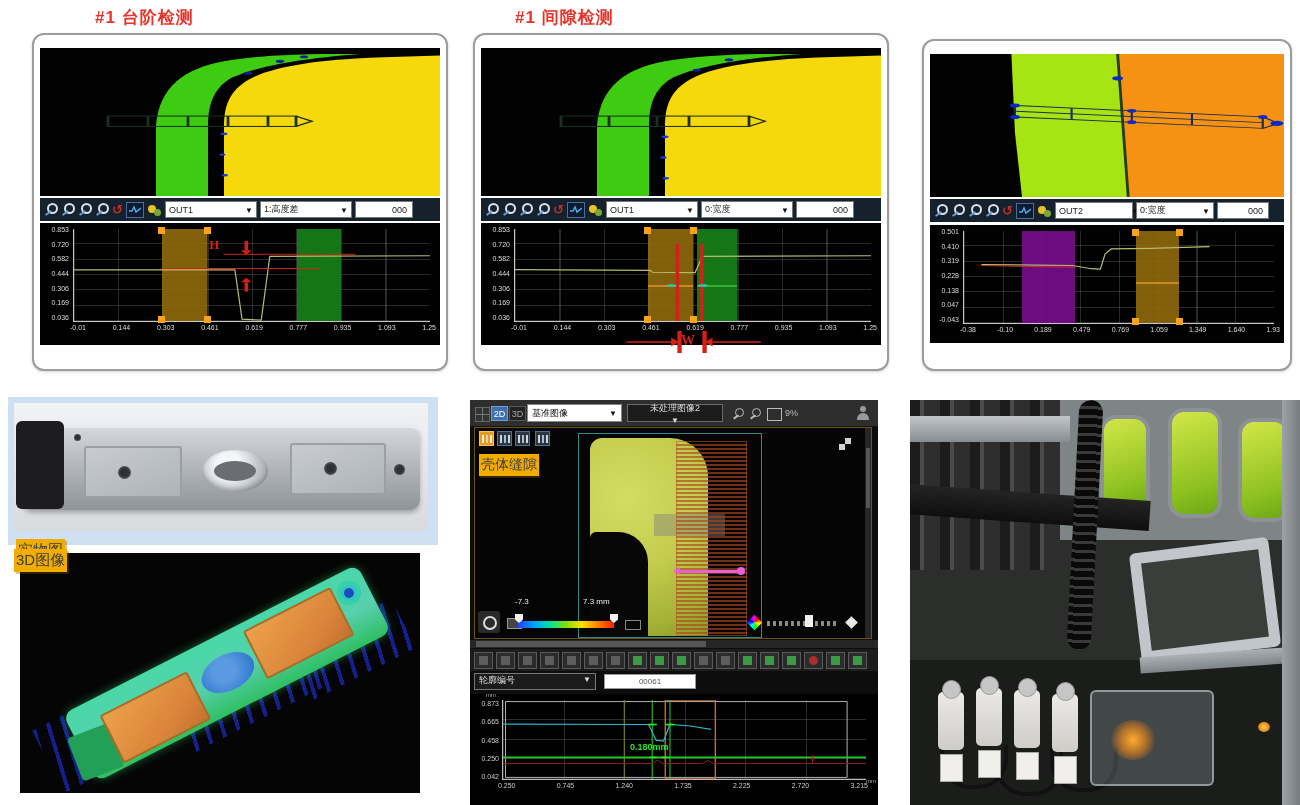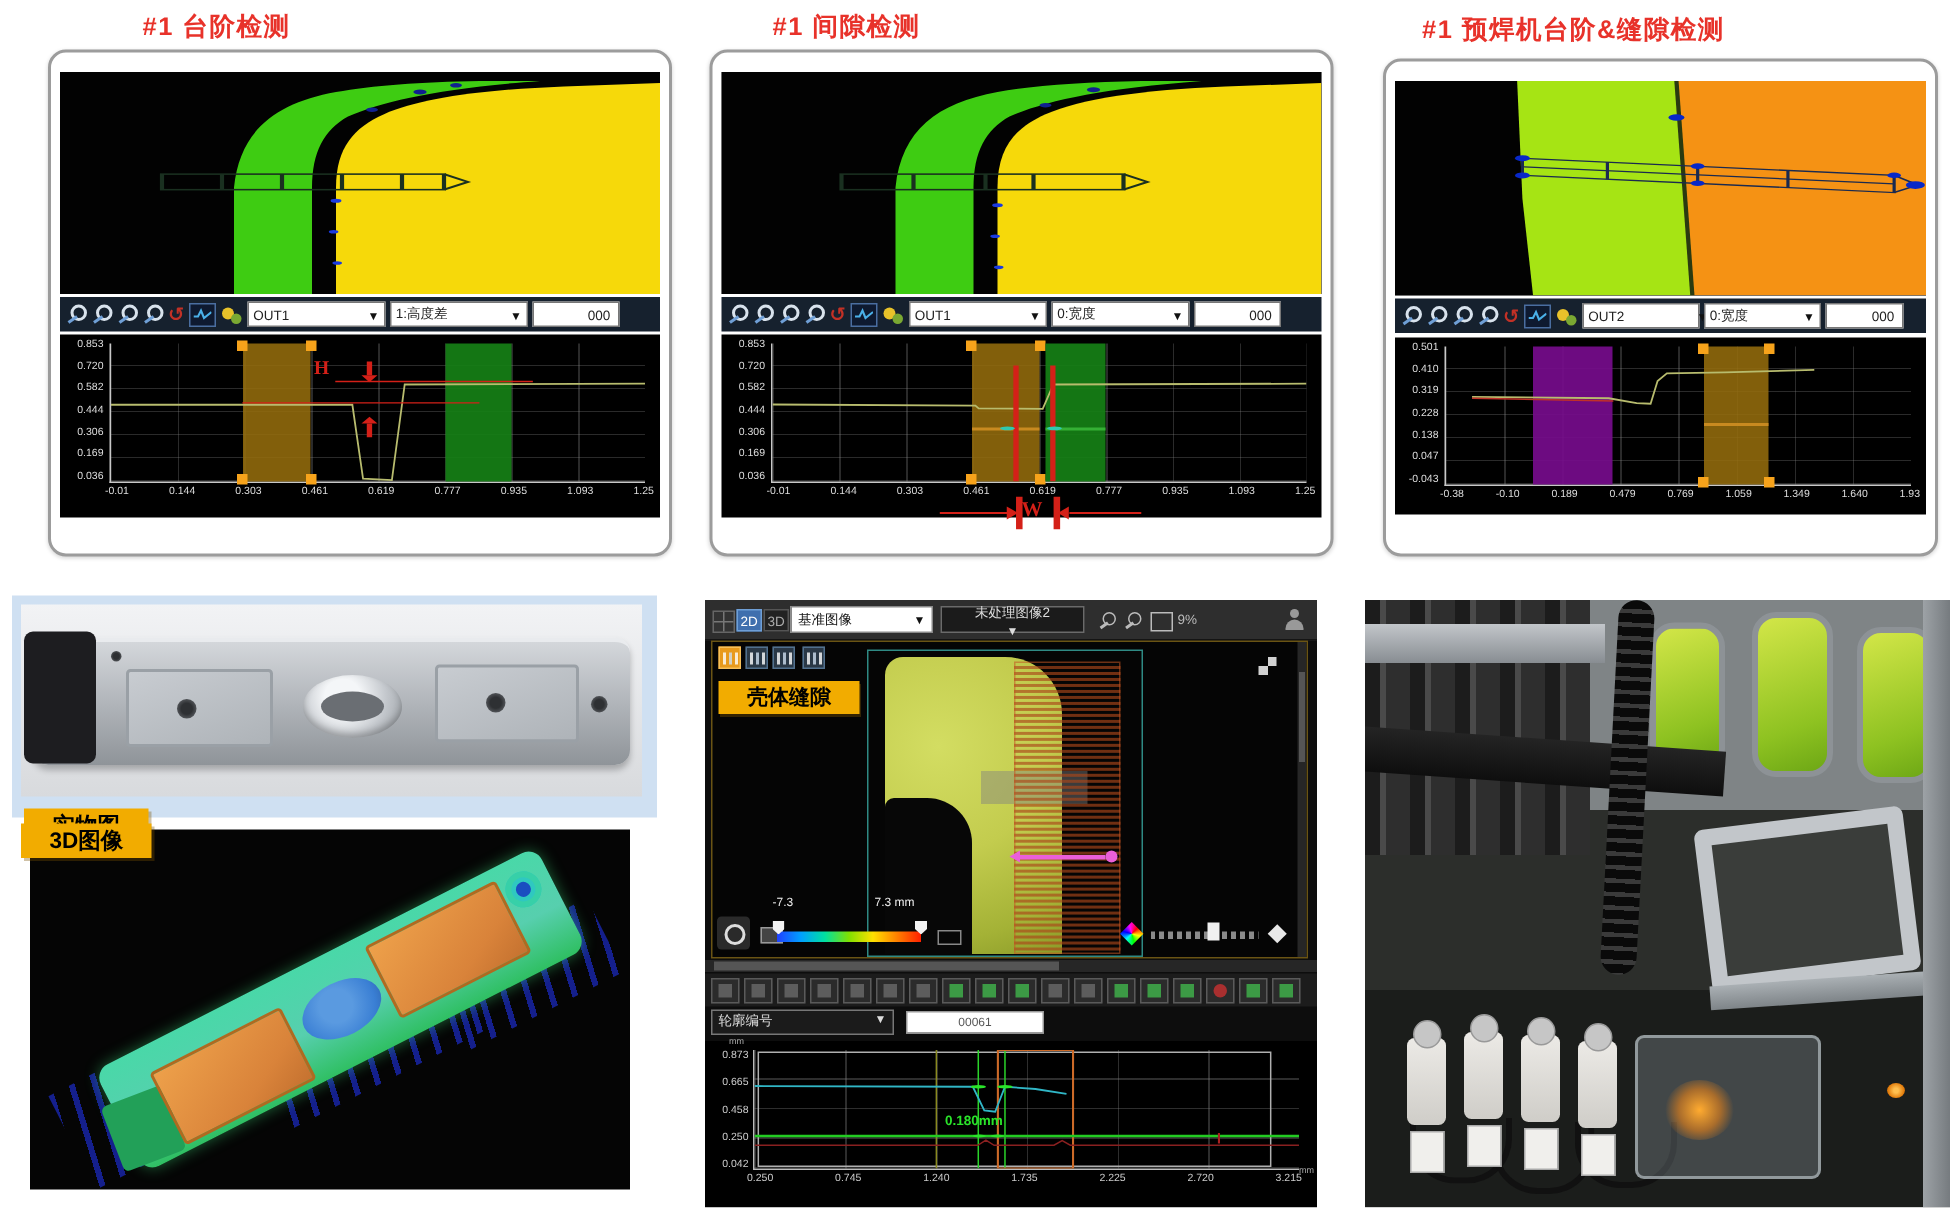--- a/index.html
+++ b/index.html
@@ -65,22 +65,22 @@
         background:linear-gradient(180deg,#d4d7db 0%,#b4b8bd 45%,#8f9499 100%);
         border-top:3px solid #e9ebee;box-shadow:0 3px 4px rgba(0,0,0,.25);}
   .mclip{position:absolute;left:2px;top:18px;width:48px;height:88px;background:#1d1d20;border-radius:6px;}
   .mplate{position:absolute;height:48px;width:94px;border:2px solid #9aa0a6;border-radius:3px;
           background:linear-gradient(160deg,#c8ccd1,#aeb3b8);}
   .moval{position:absolute;left:180px;top:22px;width:66px;height:42px;border-radius:50%;
          background:radial-gradient(circle at 40% 35%,#f4f6f8 25%,#c4c8cd 60%,#969ba0 100%);
          box-shadow:inset 0 -3px 5px rgba(0,0,0,.25);}
   .moval-in{position:absolute;left:12px;top:11px;width:42px;height:20px;border-radius:50%;background:#6a6e73;}
   .mhole{position:absolute;border-radius:50%;background:radial-gradient(circle,#2e3033 40%,#55585c 75%);}
-  .ylabel{position:absolute;background:#f2ac00;color:#000000;font-weight:bold;font-size:15px;
-          padding:2px 19px;box-shadow:2px 2px 0 rgba(120,80,0,.35);white-space:nowrap;}
+  .ylabel{position:absolute;background:#f2ac00;color:#404040;font-weight:normal;font-size:15px;
+          padding:2px 2px;box-shadow:2px 2px 0 rgba(120,80,0,.35);white-space:nowrap;}
   .box3d{position:absolute;left:20px;top:553px;width:400px;height:240px;background:#050505;overflow:hidden;}
   .bar3d{position:absolute;left:42px;top:82px;width:330px;height:76px;transform:rotate(-27deg);
          background:linear-gradient(180deg,#49d8a8 0%,#57cfae 55%,#2fbf62 100%);
          border-radius:10px;box-shadow:0 0 10px rgba(60,220,120,.45);}
   .pad3d{position:absolute;height:50px;width:94px;border:2px solid #b06a20;border-radius:3px;
          background:linear-gradient(150deg,#eda04a,#d9833a 70%,#c57230);}
   .oval3d{position:absolute;left:138px;top:20px;width:56px;height:36px;border-radius:50%;
           background:radial-gradient(circle at 45% 40%,#5a9ae0 30%,#3a7fd4 70%,#2c62ac 100%);}
   .cap3d{position:absolute;left:298px;top:10px;width:24px;height:24px;border-radius:50%;
          background:#2fc8c0;box-shadow:inset 0 0 0 4px #37d0a8;}
@@ -201,21 +201,20 @@
   .m-light{position:absolute;width:12px;height:10px;border-radius:50%;
            background:radial-gradient(circle,#ffc050 20%,#e07808 70%,rgba(0,0,0,0) 100%);}
 </style>
 </head>
 <body>
 
 <div class="page">
 
   <div class="red-title" style="left:95px;top:6px;">#1 台阶检测</div>
   <div class="red-title" style="left:515px;top:6px;">#1 间隙检测</div>
-  <div class="red-title" style="left:948px;top:8px;">#1 预焊机台阶&amp;缝隙检测</div>
 
   <div class="card" style="left:32px;top:33px;width:412px;height:334px;">
     <div class="imgarea">
       <svg viewBox="0 0 100 100" preserveAspectRatio="none">
         <rect width="100" height="100" fill="#020202"></rect>
         <path d="M29,100 L29,52 C30,26 36,14 46,9 C52,6 60,4.5 70,4 L80,4 C63,7.5 54,13 48,20 C44,26 42,36 42,52 L42,100 Z" fill="#3ecc12"></path>
         <path d="M46,100 L46,52 C46,34 49,25 54,19 C60,12 70,8 84,6.5 L100,5 L100,100 Z" fill="#f6d90a"></path>
         <circle cx="46" cy="58" r="0.9" fill="#1a3ae0"></circle>
           <circle cx="45.6" cy="72" r="0.8" fill="#1a3ae0"></circle>
         <circle cx="46.2" cy="86" r="0.8" fill="#1a3ae0"></circle>

